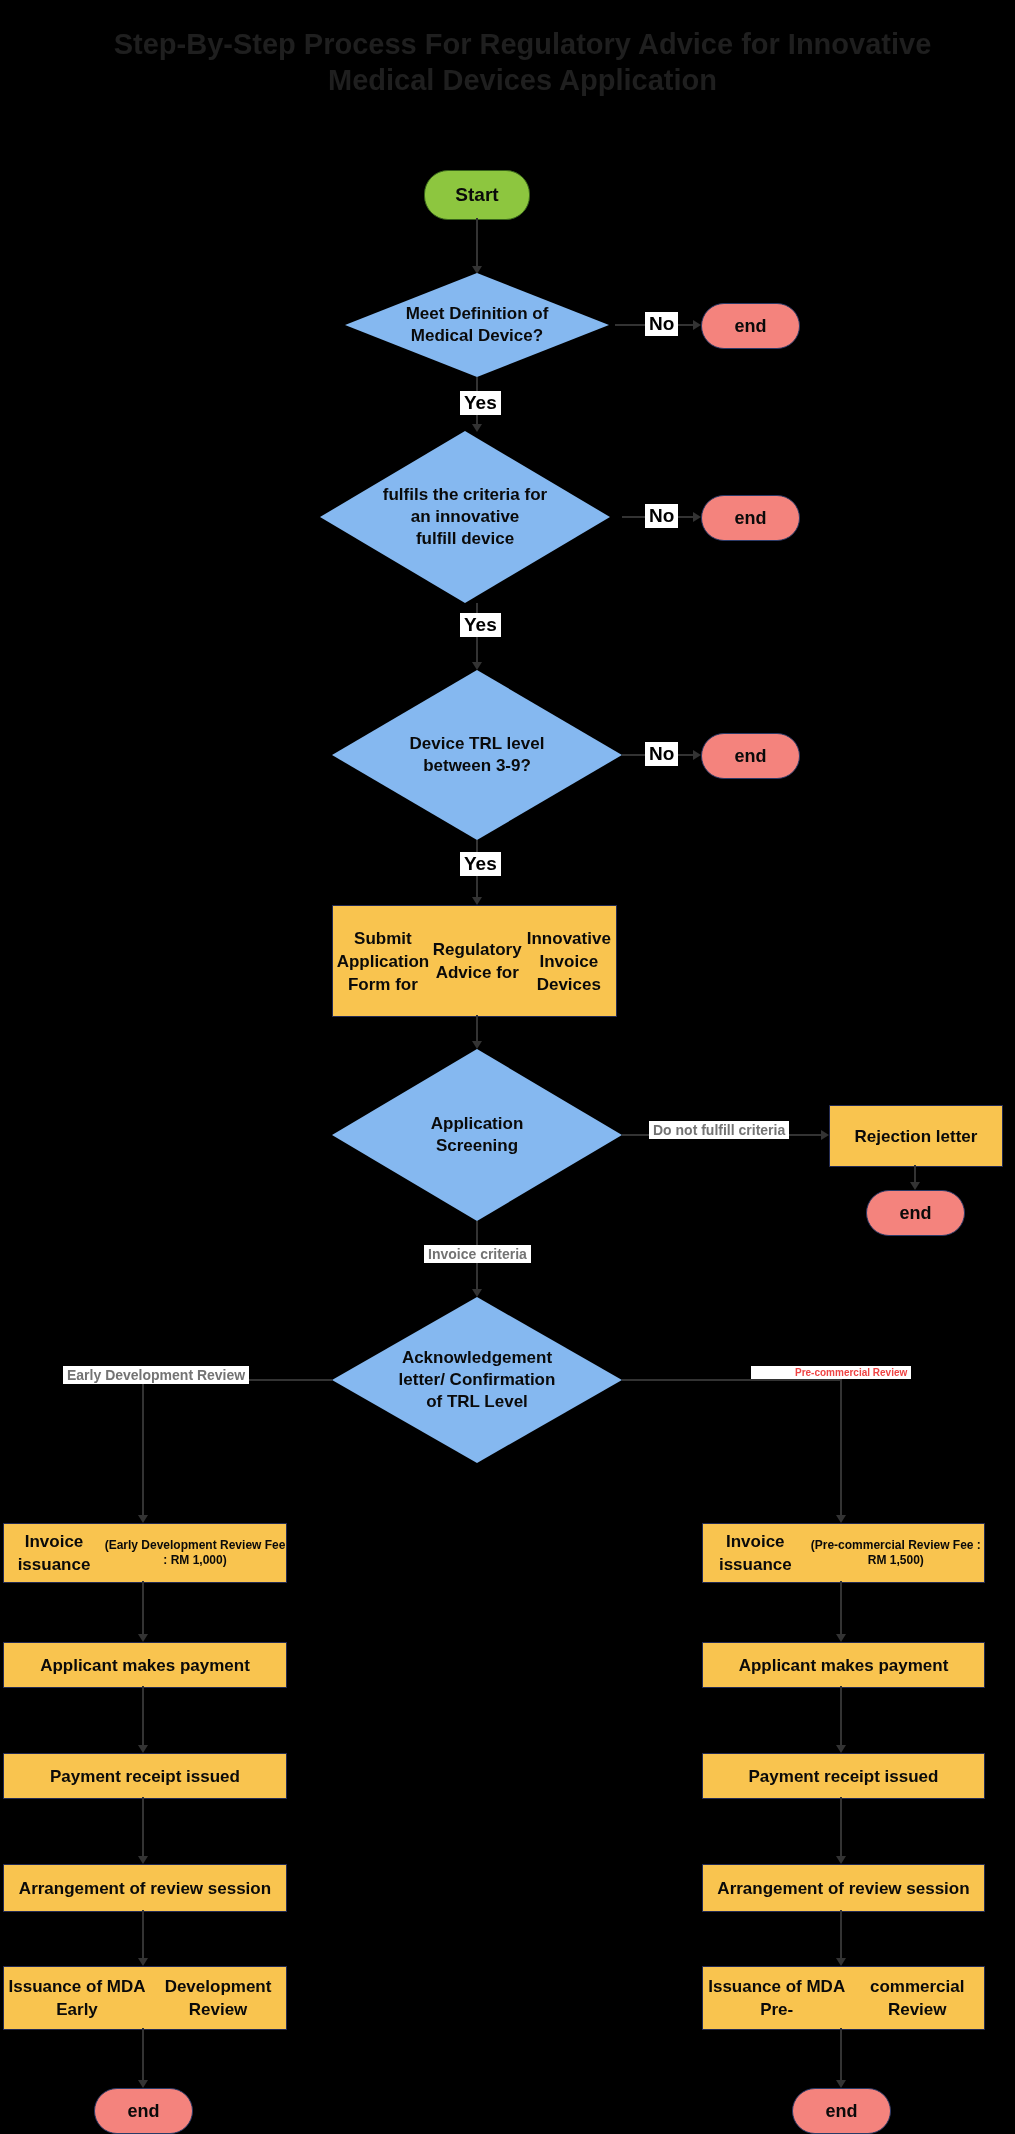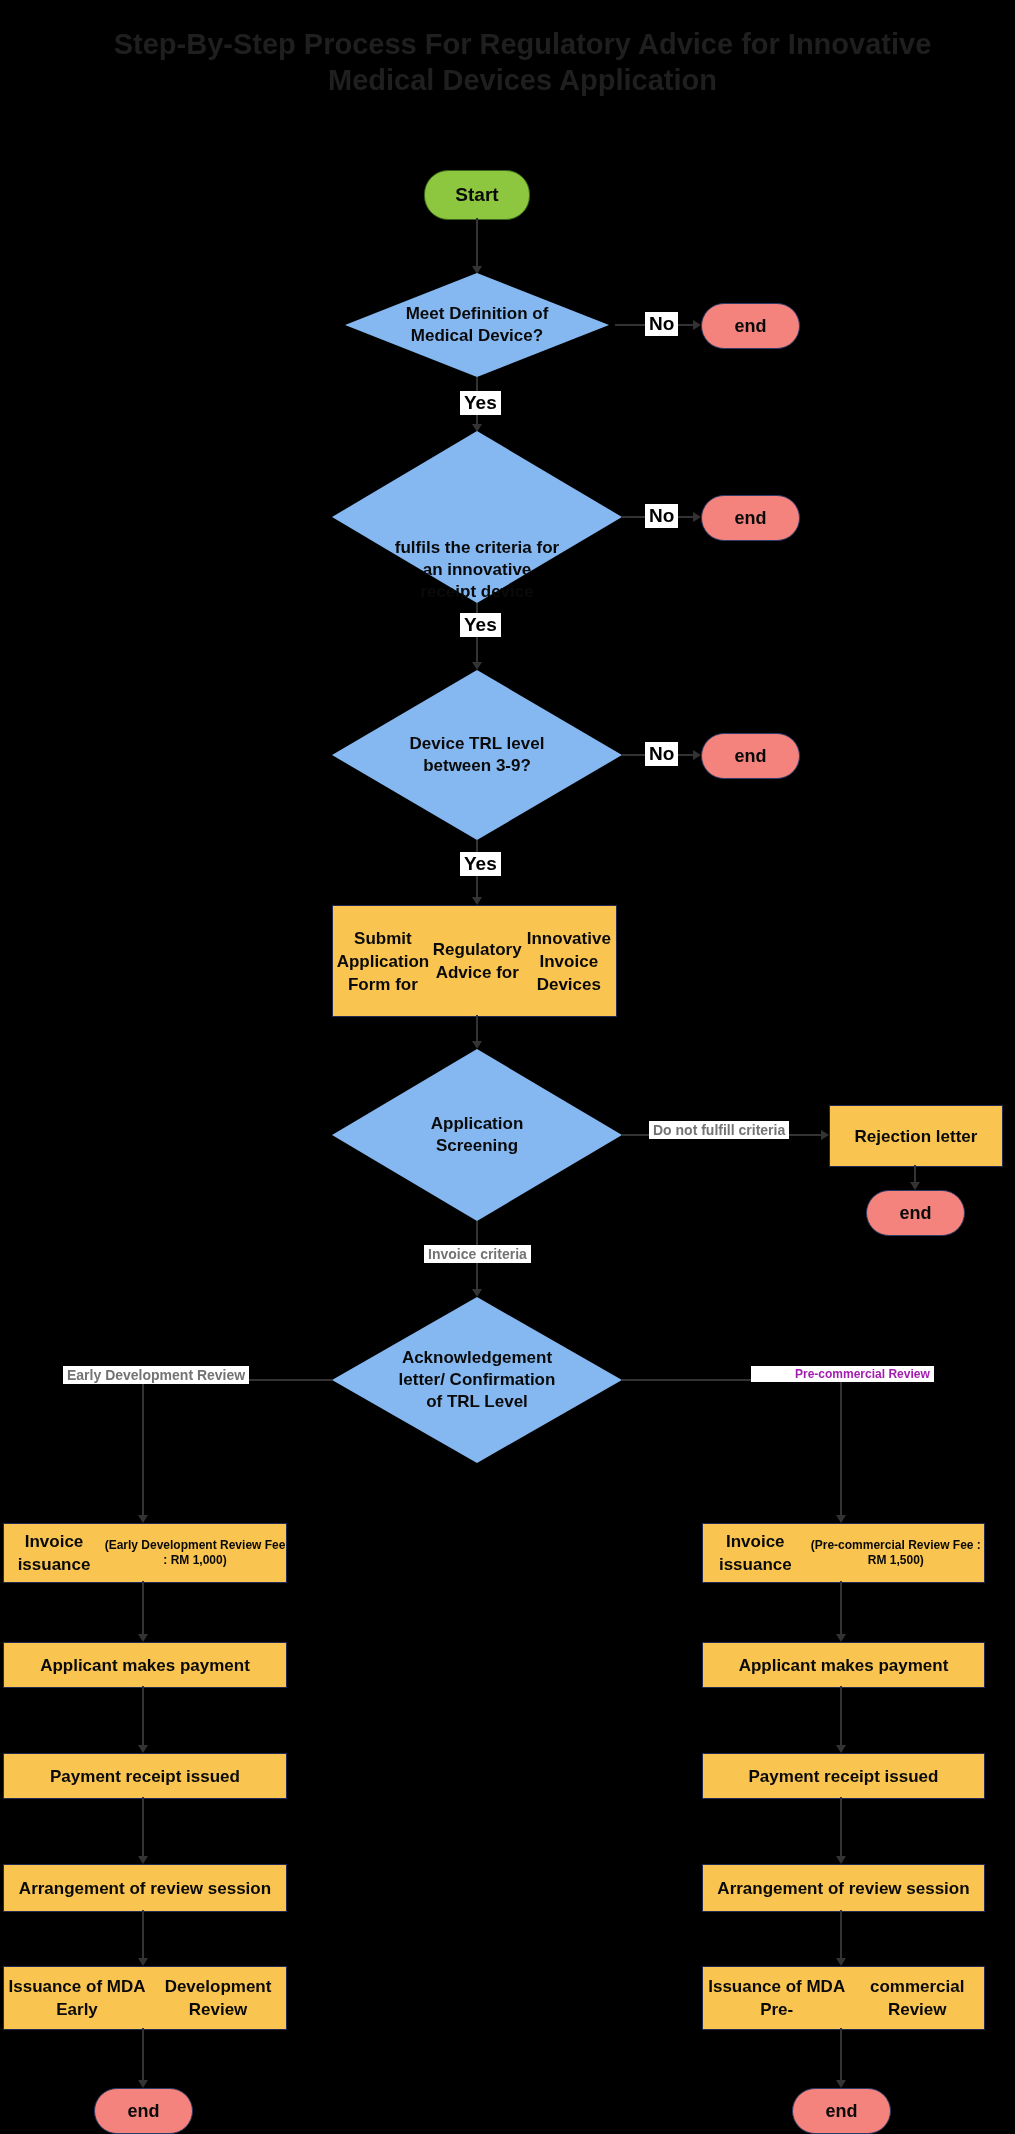--- a/index.html
+++ b/index.html
@@ -58,21 +58,21 @@
     position: absolute; inset: 0; background: #85B8F0;
     clip-path: polygon(50% 0, 100% 50%, 50% 100%, 0 50%);
   }
   .diamond .txt { position: relative; z-index: 1; }
   .elabel {
     position: absolute; background: #FFFFFF; color: #000000;
     font-weight: bold; padding: 1px 4px; white-space: nowrap; z-index: 2;
   }
   .elabel.yn    { font-size: 19px; }
   .elabel.green { color: #737373; font-size: 14px; }
-  .elabel.olive { color: #a21caf; font-size: 12px; padding-left: 44px; }
+  .elabel.olive { color: #ef4444; font-size: 10px; padding-left: 44px; }
 </style>
 </head>
 <body>
 
 <div class="canvas">
 
   <div class="title">
     <div>Step-By-Step Process For Regulatory Advice for Innovative</div>
     <div>Medical Devices Application</div>
   </div>
@@ -96,26 +96,26 @@
   <div class="arrow-right" style="left:693px;top:320px;"></div>
   <div class="elabel yn" style="left:645px;top:312px;">No</div>
   <div class="pill end" style="left:701px;top:303px;width:97px;height:44px;">
     <span>end</span>
   </div>
 
   <div class="vline" style="left:476px;top:377px;height:47px;"></div>
   <div class="elabel yn" style="left:460px;top:391px;">Yes</div>
   <div class="arrow-down" style="left:472px;top:424px;"></div>
 
-  <div class="diamond" style="left:332px;top:431px;width:290px;height:172px;align-items:flex-end;">
+  <div class="diamond" style="left:320px;top:431px;width:290px;height:172px;">
     <div class="bg"></div>
     <div class="txt">
       <div>fulfils the criteria for</div>
       <div>an innovative</div>
-      <div>receipt device</div>
+      <div>fulfill device</div>
     </div>
   </div>
 
   <div class="hline" style="left:622px;top:516px;width:71px;"></div>
   <div class="arrow-right" style="left:693px;top:512px;"></div>
   <div class="elabel yn" style="left:645px;top:504px;">No</div>
   <div class="pill end" style="left:701px;top:495px;width:97px;height:44px;">
     <span>end</span>
   </div>
 

